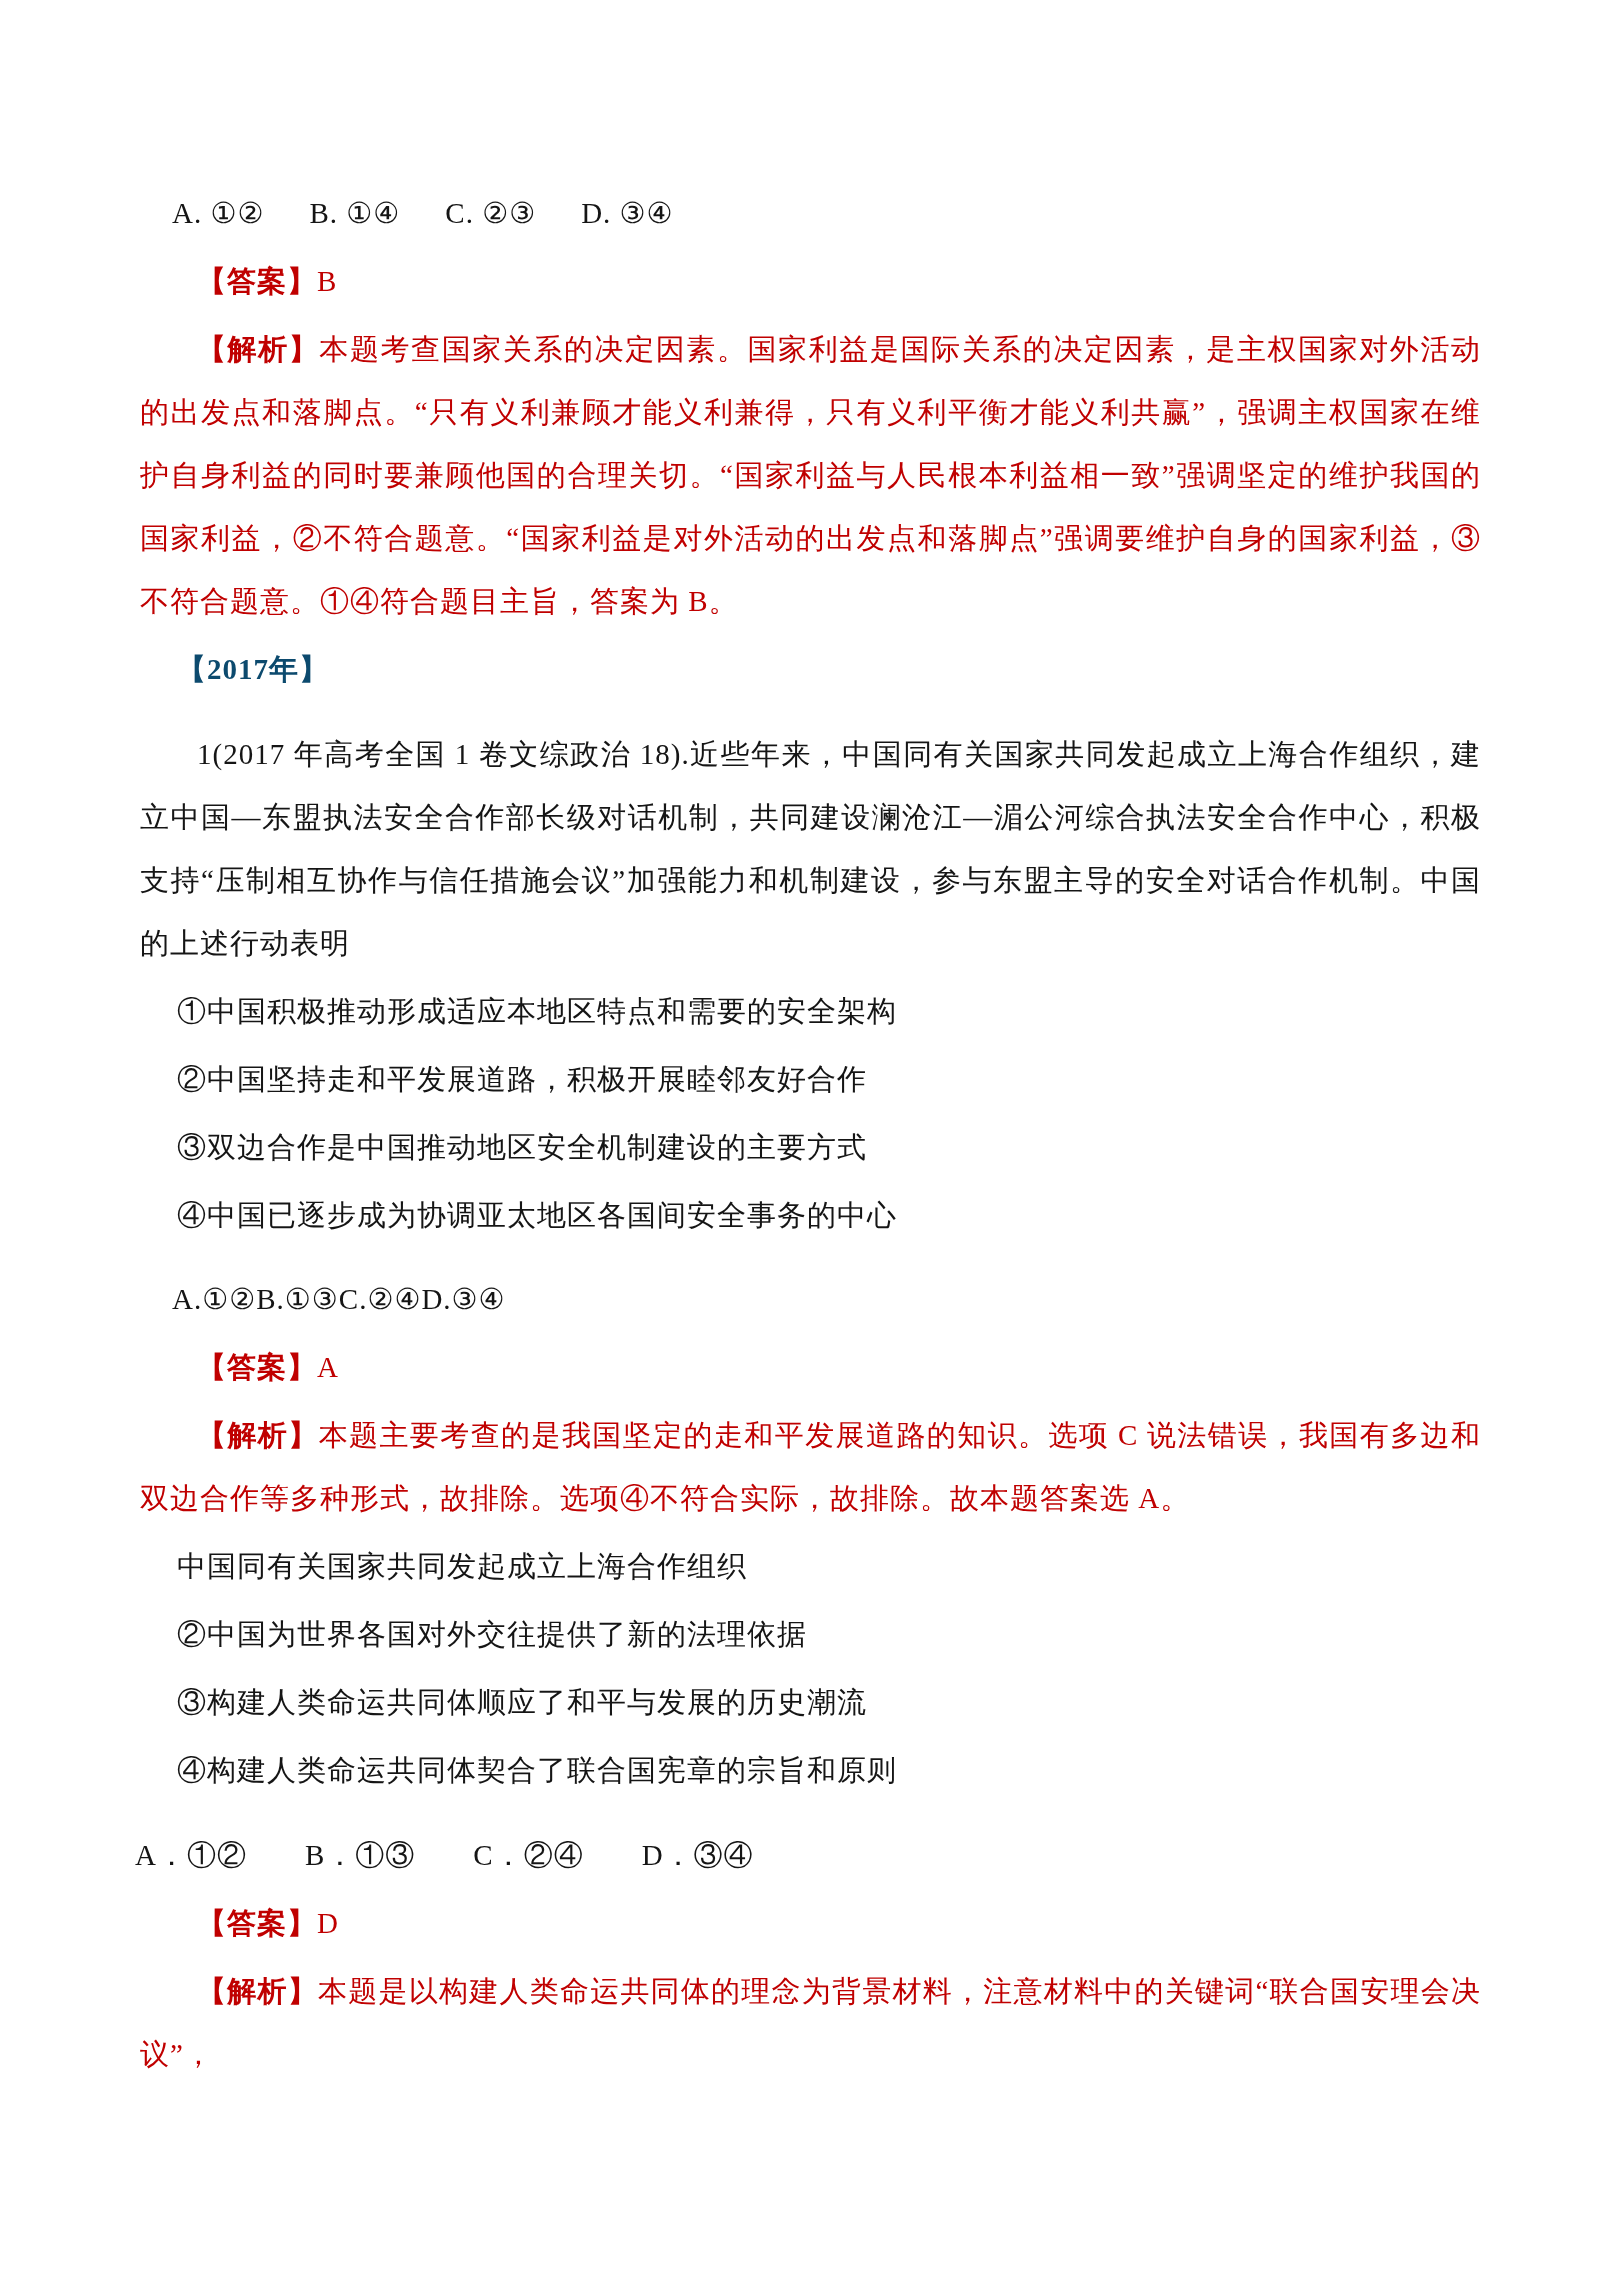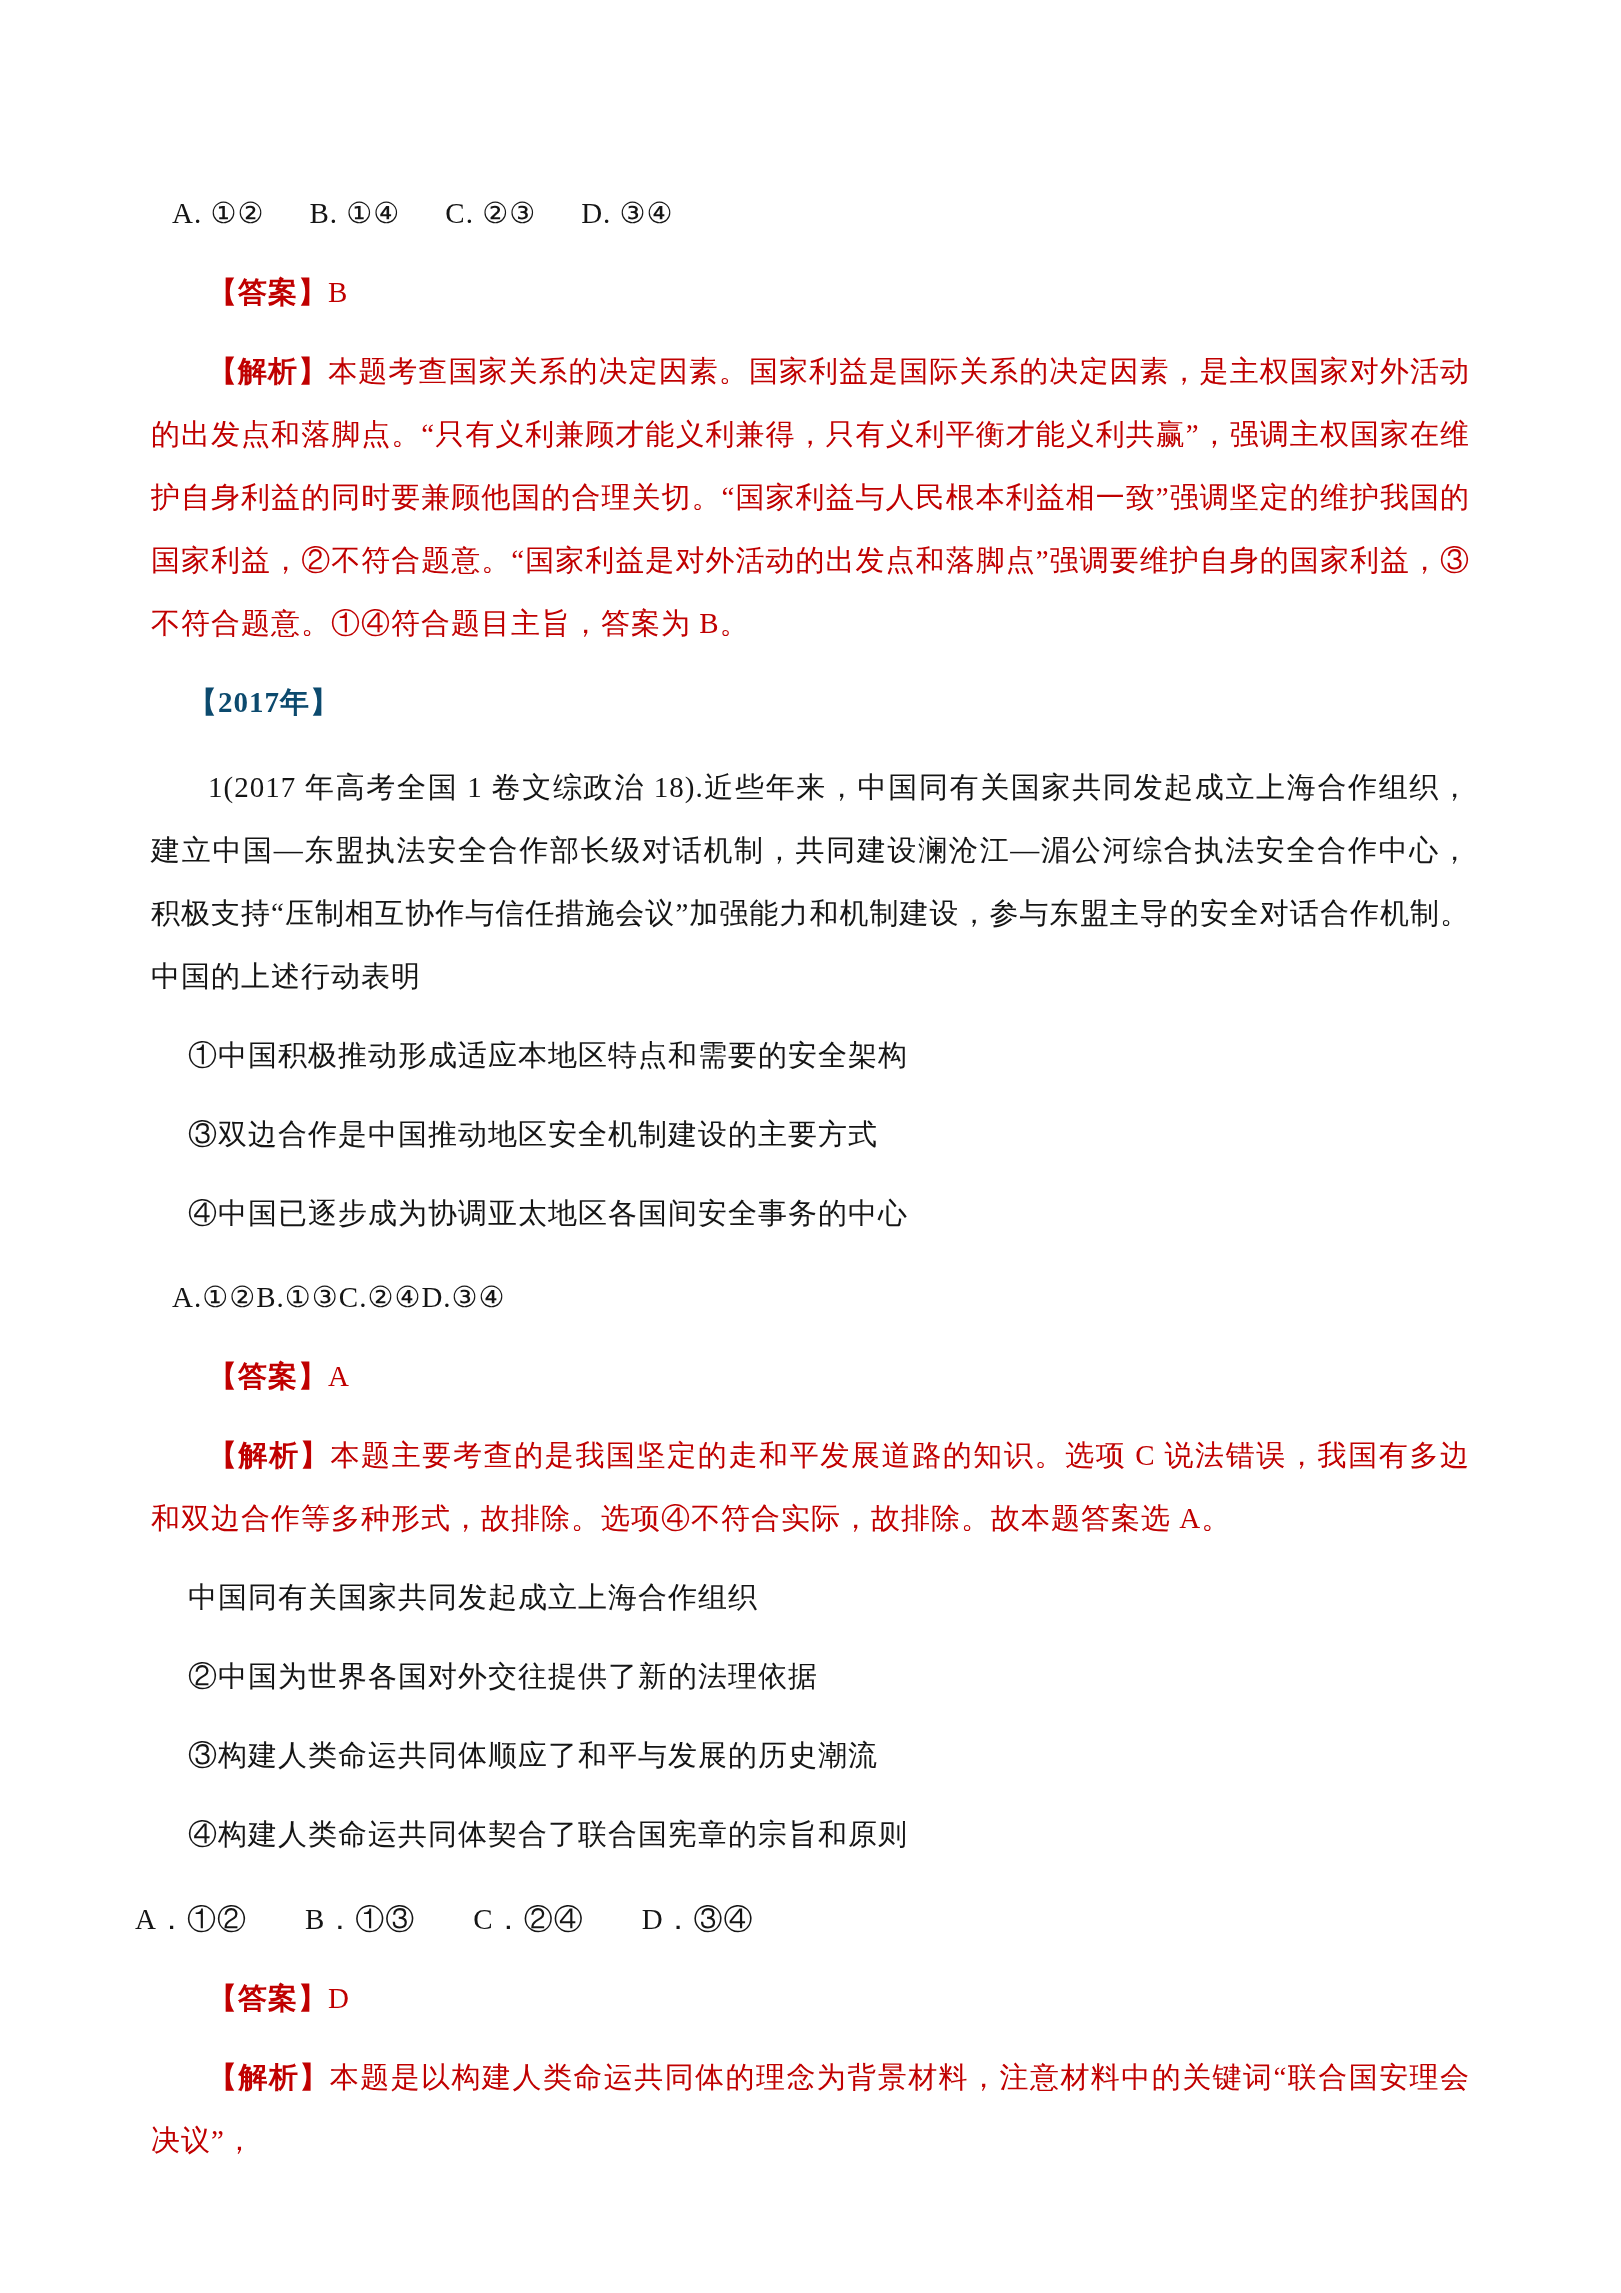--- a/index.html
+++ b/index.html
@@ -17,21 +17,21 @@
   .page {
     box-sizing: border-box;
     width: 1621px;
     height: 1926px;
     padding: 182px 135px 0 135px;
     font-size: 29px;
     line-height: 63px;
     letter-spacing: 1px;
   }
   p {
-    margin: 16px;
+    margin: 5px;
     text-align: justify;
   }
   .indent2 { text-indent: 57px; }
   .pad1 { padding-left: 37px; }
   .red  { color: #c00000; }
   .blue { color: #0c4a6e; font-weight: bold; }
   .label { font-weight: bold; }
   .opts-row {
     display: flex;
     align-items: baseline;
@@ -55,20 +55,21 @@
 
   <p class="red indent2"><span class="label">【答案】</span><span>B</span></p>
 
   <p class="red indent2"><span class="label">【解析】</span><span>本题考查国家关系的决定因素。国家利益是国际关系的决定因素，是主权国家对外活动的出发点和落脚点。“只有义利兼顾才能义利兼得，只有义利平衡才能义利共赢”，强调主权国家在维护自身利益的同时要兼顾他国的合理关切。“国家利益与人民根本利益相一致”强调坚定的维护我国的国家利益，②不符合题意。“国家利益是对外活动的出发点和落脚点”强调要维护自身的国家利益，③不符合题意。①④符合题目主旨，答案为 B。</span></p>
 
   <p class="blue pad1">【2017年】</p>
 
   <p class="indent2 mt">1(2017 年高考全国 1 卷文综政治 18).近些年来，中国同有关国家共同发起成立上海合作组织，建立中国—东盟执法安全合作部长级对话机制，共同建设澜沧江—湄公河综合执法安全合作中心，积极支持“压制相互协作与信任措施会议”加强能力和机制建设，参与东盟主导的安全对话合作机制。中国的上述行动表明</p>
 
   <p class="pad1">①中国积极推动形成适应本地区特点和需要的安全架构</p>
+  <p class="pad1">②中国坚持走和平发展道路，积极开展睦邻友好合作</p>
   <p class="pad1">③双边合作是中国推动地区安全机制建设的主要方式</p>
   <p class="pad1">④中国已逐步成为协调亚太地区各国间安全事务的中心</p>
 
   <div class="opts-row gap-m pad1 mt">
     <span>A.①②</span>
     <span>B.①③</span>
     <span>C.②④</span>
     <span>D.③④</span>
   </div>
 

